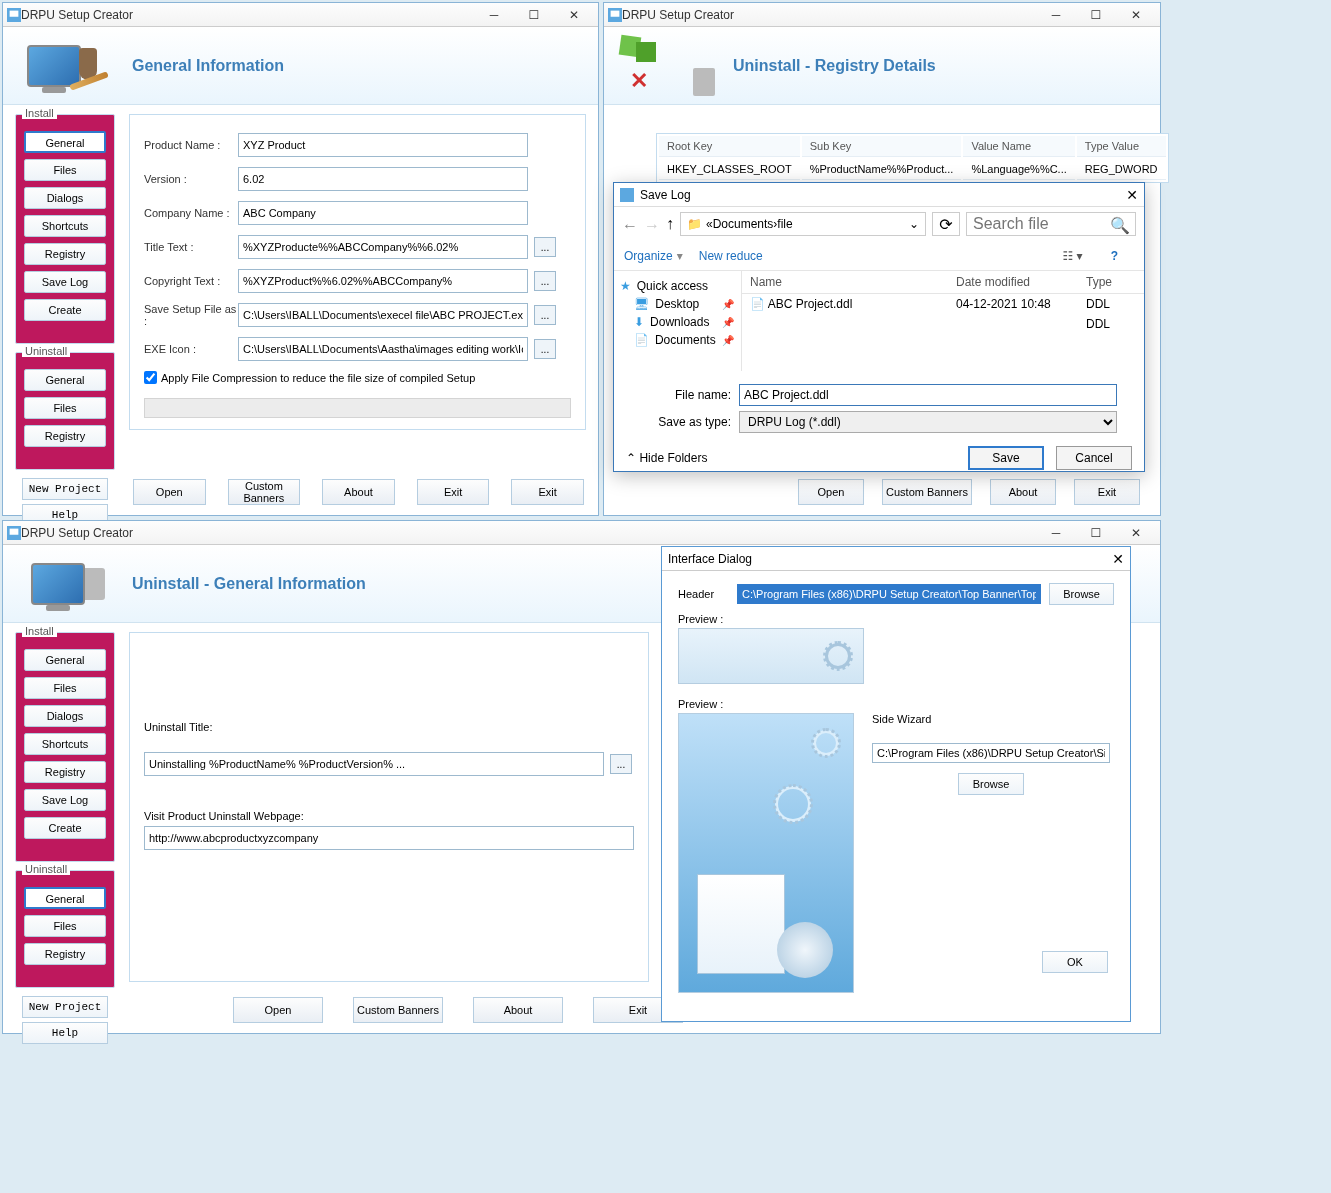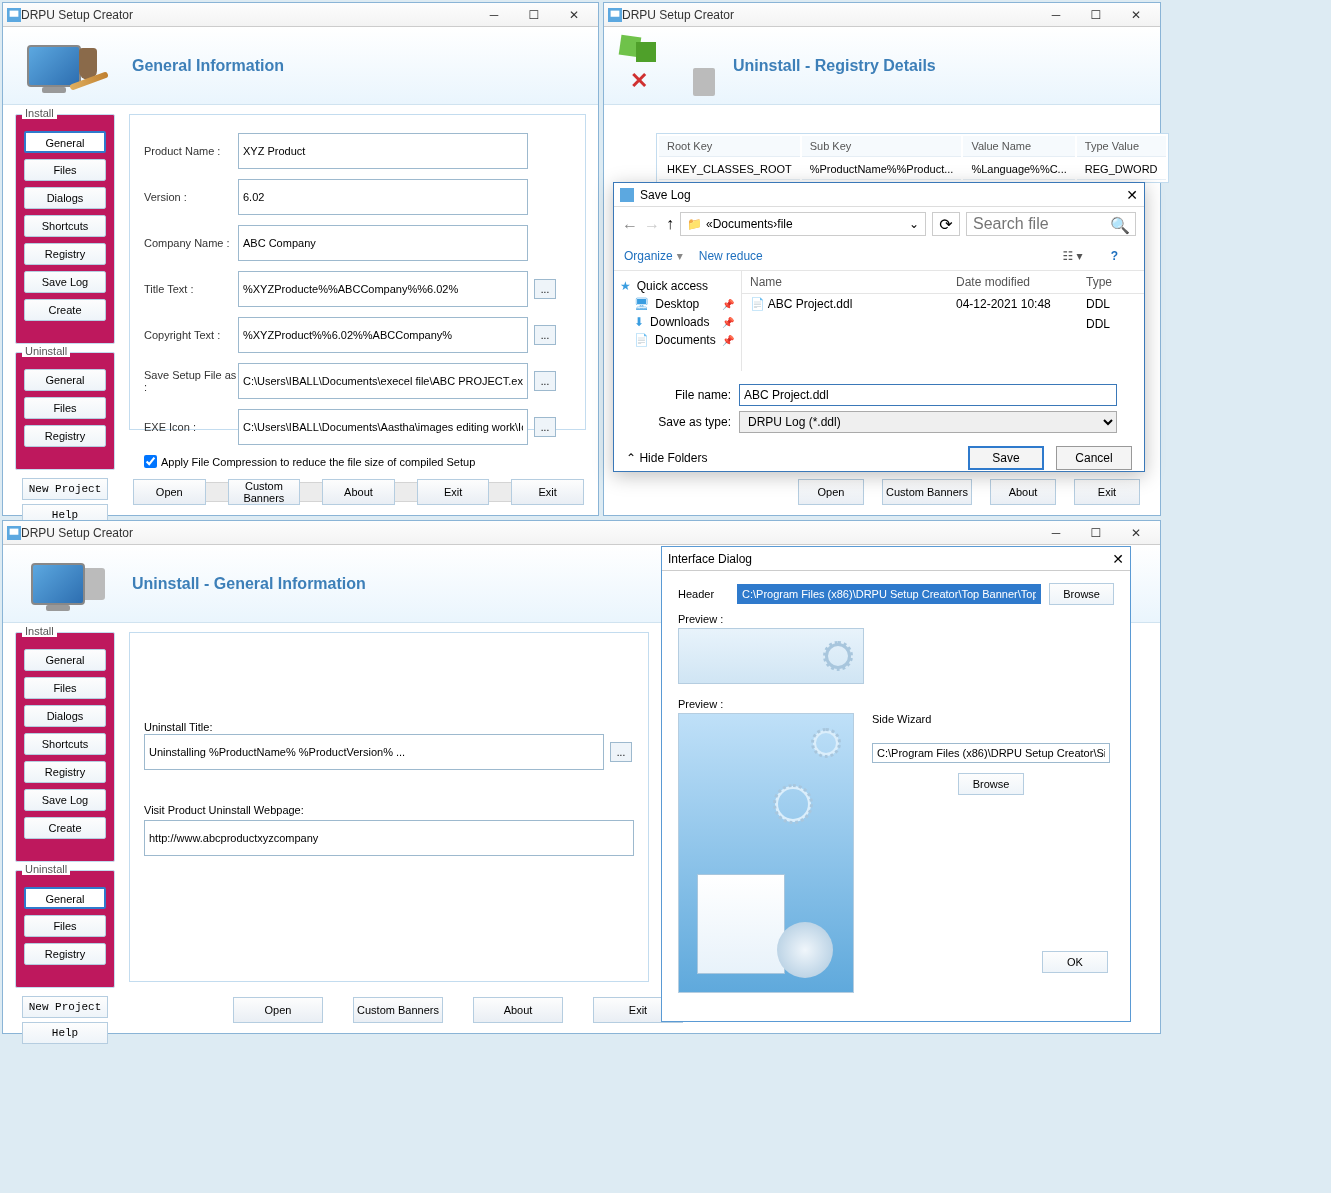--- a/index.html
+++ b/index.html
@@ -19,21 +19,21 @@
 .grp-box { border:1px solid #c3dcef; border-radius:2px; padding:16px 6px 16px; margin-bottom:8px; position:relative; background:#be185d;}
 .grp-box .legend { position:absolute; top:-8px; left:6px; font-size:11px; background:#fff; color:#555; padding:0 3px;}
 .nav-btn { display:block; width:82px; height:22px; margin:0 auto 6px; font-size:11px; background:linear-gradient(#fdfdfd,#eef4f9); border:1px solid #b5cde0; border-radius:2px; text-align:center; line-height:20px; cursor:pointer;}
 .nav-btn.sel { border:2px solid #2f7acc; background:#fff;}
 .big-btn { width:86px; height:22px; margin:4px auto; font-size:11px; background:linear-gradient(#fdfdfd,#eef4f9); border:1px solid #b5cde0; display:block; text-align:center; line-height:20px;font-family:Liberation Mono, monospace;}
 
 .content-pane { margin-left:114px; border:1px solid #c3dcef; background:#fff; padding:18px 14px; }
 
 .frow { display:flex; align-items:center; margin-bottom:10px;}
 .flabel { width:94px; font-size:11px; color:#333;}
-.finput { flex:0 0 290px; height:36px; border:1px solid #9db9ce; font-size:11px; padding:0 4px; background:#fff;}
+.finput { flex:0 0 290px; height:24px; border:1px solid #9db9ce; font-size:11px; padding:0 4px; background:#fff;}
 .browse-btn { width:22px; height:20px; border:1px solid #9db9ce; background:#eef4f9; margin-left:6px; font-size:10px;}
 .chkrow { display:flex; align-items:center; font-size:11px; margin-top:6px;}
 .chkrow input{margin-right:4px;}
 .greybar { height:20px; background:#ececec; border:1px solid #d4d4d4; margin-top:14px;}
 
 .bottom-btns { position:absolute; bottom:10px; left:0; width:100%; display:flex; padding:0 14px; gap:22px;}
 .bottom-btns .act { width:90px; height:26px; font-size:11px; background:linear-gradient(#fdfdfd,#e9eef4); border:1px solid #b5cde0;}
 .bottom-btns .spacer{flex:1;}
 
 
@@ -366,21 +366,21 @@
         <span class="legend">Uninstall</span>
         <div class="nav-btn sel">General</div>
         <div class="nav-btn">Files</div>
         <div class="nav-btn">Registry</div>
       </div>
       <div class="big-btn">New Project</div>
       <div class="big-btn">Help</div>
     </div>
     <div class="content-pane" style="height:350px; width:520px;">
       <div style="height:70px;"></div>
-      <div style="font-size:11px;margin-bottom:1px;">Uninstall Title:</div>
+      <div style="font-size:11px;margin-bottom:19px;">Uninstall Title:</div>
       <div class="frow">
           <input class="finput" style="flex: 0 0 460px;" value="Uninstalling %ProductName% %ProductVersion% ...">
           <button class="browse-btn">...</button>
         </div>
       <div style="height:24px;"></div>
       <div style="font-size:11px;margin-bottom:4px;">Visit Product Uninstall Webpage:</div>
       <div class="frow">
           <input class="finput" style="flex: 0 0 490px;" value="http://www.abcproductxyzcompany">
         </div>
     </div>

